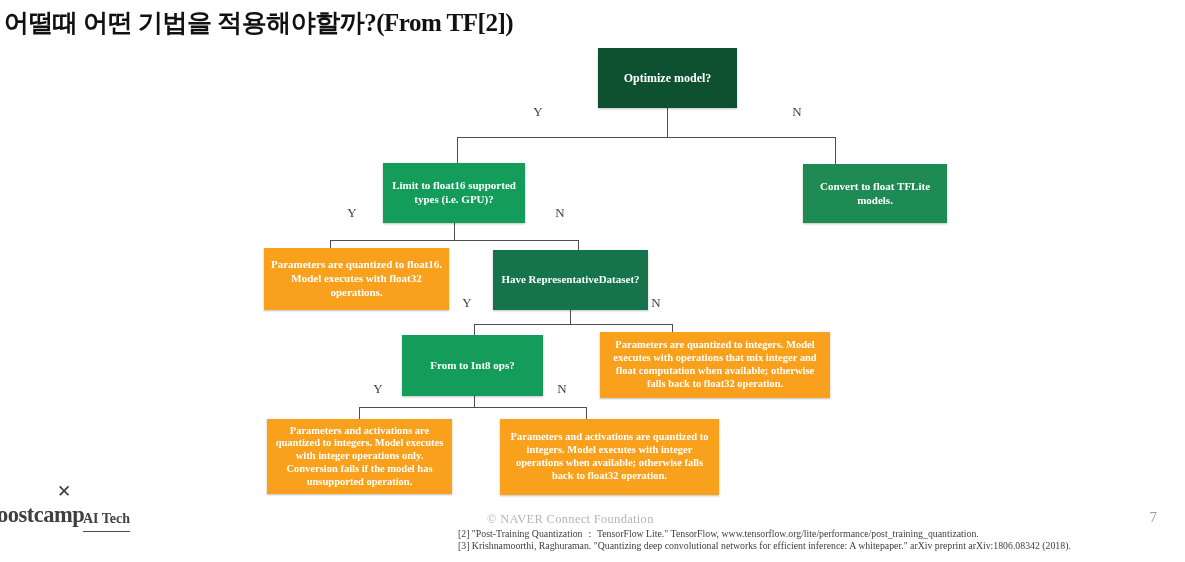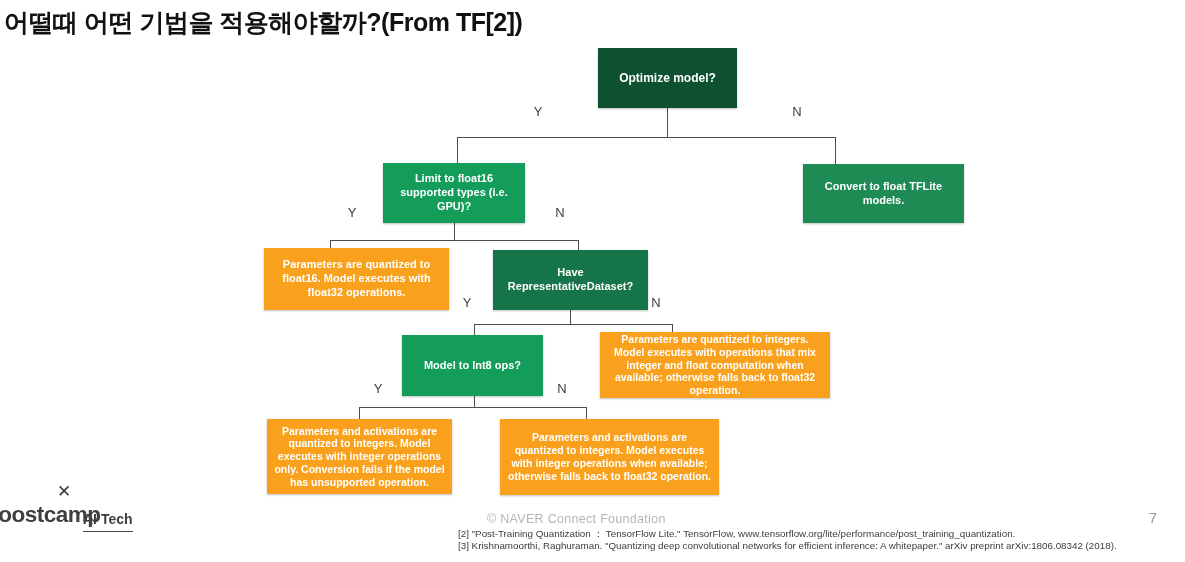--- a/index.html
+++ b/index.html
@@ -1,35 +1,35 @@
 <!DOCTYPE html>
 <html><head>
 <meta charset="utf-8">
 <style>
   html,body{margin:0;padding:0;background:#fff;}
   #page{
     position:relative; width:1185px; height:562px; overflow:hidden;
-    background:#ffffff; font-family:Liberation Sans, sans-serif;
+    background:#ffffff; font-family:Liberation Serif, serif;
   }
   .page-title{
     position:absolute; left:4px; top:6px;
     font-size:25px; font-weight:bold; color:#111; letter-spacing:-0.5px;
     white-space:nowrap;
   }
   #connector-svg{position:absolute; left:0; top:0; pointer-events:none;}
   .flow-node{
     position:absolute; box-sizing:border-box;
     display:flex; align-items:center; justify-content:center;
     text-align:center; color:#fff; font-weight:bold;
     font-size:11px; line-height:1.25; padding:20px 6px;
     box-shadow:0 1px 2px rgba(0,0,0,0.25);
   }
   #node-optimize-model {left:598px; top:48px;  width:139px; height:60px; background:#0e5130; font-size:12px;}
   #node-limit-float16  {left:383px; top:163px; width:142px; height:60px; background:#149c5a;}
-  #node-convert-tflite {left:803px; top:164px; width:161px; height:59px; background:#1e8b55;}
+  #node-convert-tflite {left:803px; top:164px; width:144px; height:59px; background:#1e8b55;}
   #node-params-float16 {left:237px; top:248px; width:185px; height:62px; background:#f9a11c;margin-left:27px;}
   #node-have-dataset   {left:493px; top:250px; width:155px; height:60px; background:#16744a;}
   #node-limit-int8     {left:402px; top:335px; width:141px; height:61px; background:#149c5a;}
   #node-mix-int-float  {left:600px; top:332px; width:230px; height:66px; background:#f9a11c; font-size:10.5px; line-height:1.22; padding:2px 11px;}
   #node-int-only       {left:267px; top:419px; width:185px; height:75px; background:#f9a11c; font-size:10.5px; line-height:1.22;}
   #node-int-fallback   {left:500px; top:419px; width:219px; height:76px; background:#f9a11c; font-size:10.5px; line-height:1.22;}
   .branch-label{
     position:absolute; width:18px; text-align:center;
     font-size:13px; font-weight:500; color:#3d3d3d;
   }
@@ -92,21 +92,21 @@
       <line x1="359" y1="407" x2="359" y2="419"></line>
       <line x1="586" y1="407" x2="586" y2="419"></line>
     </g>
   </svg>
 
   <div class="flow-node" id="node-optimize-model">Optimize model?</div>
   <div class="flow-node" id="node-limit-float16">Limit to float16 supported types (i.e. GPU)?</div>
   <div class="flow-node" id="node-convert-tflite">Convert to float TFLite models.</div>
   <div class="flow-node" id="node-params-float16">Parameters are quantized to float16. Model executes with float32 operations.</div>
   <div class="flow-node" id="node-have-dataset">Have RepresentativeDataset?</div>
-  <div class="flow-node" id="node-limit-int8">Model to Int8 ops?</div>
+  <div class="flow-node" id="node-limit-int8">From to Int8 ops?</div>
   <div class="flow-node" id="node-mix-int-float">Parameters are quantized to integers. Model executes with operations that mix integer and float computation when available; otherwise falls back to float32 operation.</div>
   <div class="flow-node" id="node-int-only">Parameters and activations are quantized to integers. Model executes with integer operations only. Conversion fails if the model has unsupported operation.</div>
   <div class="flow-node" id="node-int-fallback">Parameters and activations are quantized to integers. Model executes with integer operations when available; otherwise falls back to float32 operation.</div>
 
   <span class="branch-label" id="yn1y">Y</span>
   <span class="branch-label" id="yn1n">N</span>
   <span class="branch-label" id="yn2y">Y</span>
   <span class="branch-label" id="yn2n">N</span>
   <span class="branch-label" id="yn3y">Y</span>
   <span class="branch-label" id="yn3n">N</span>

